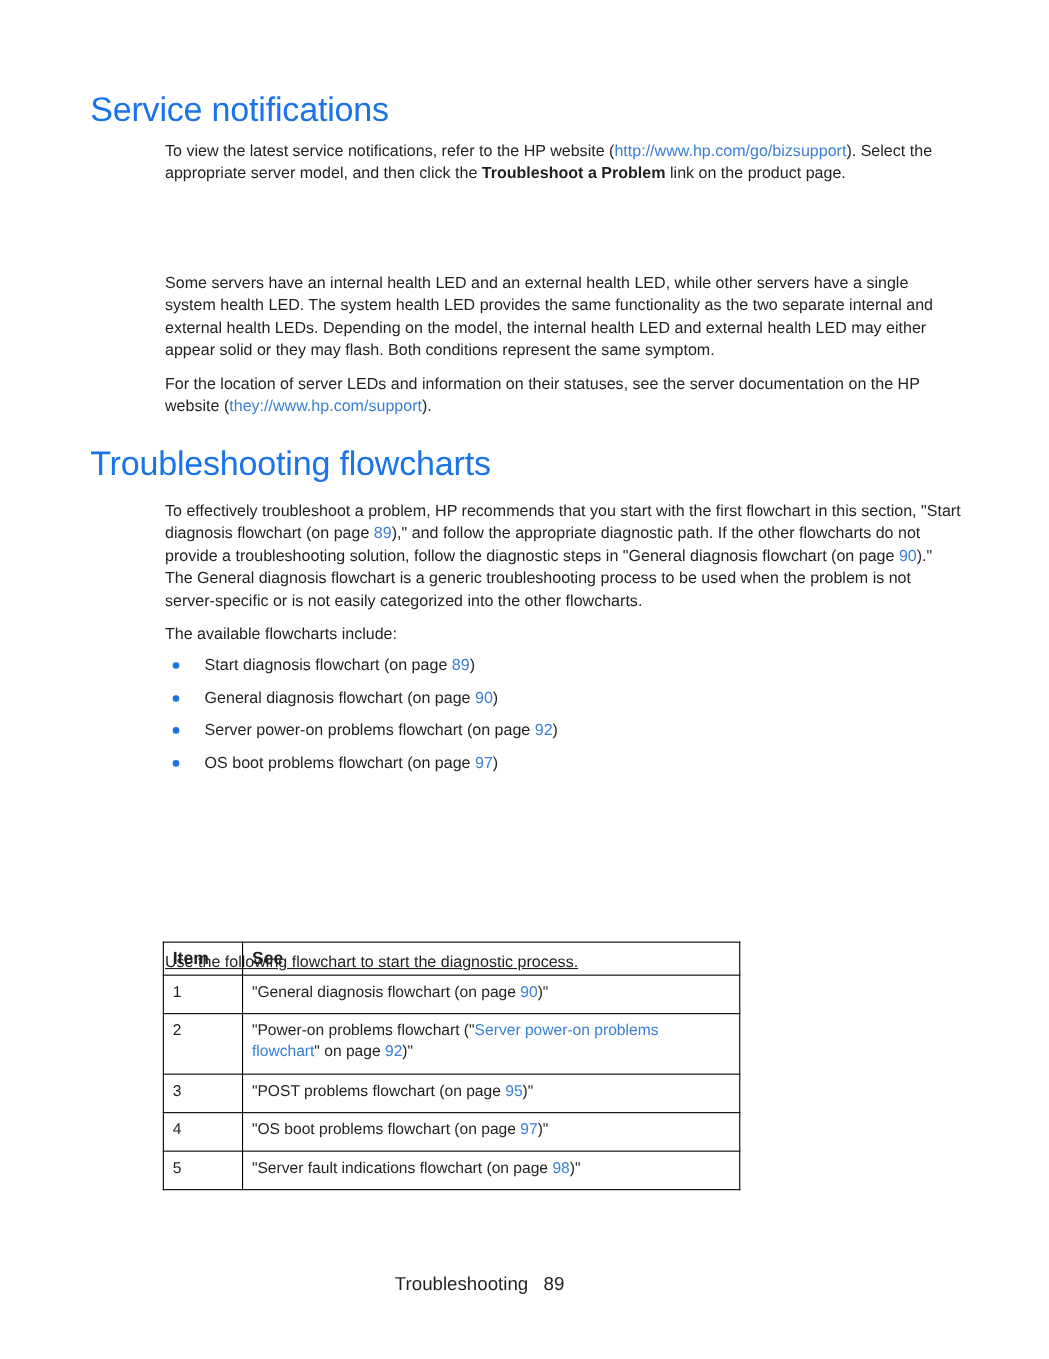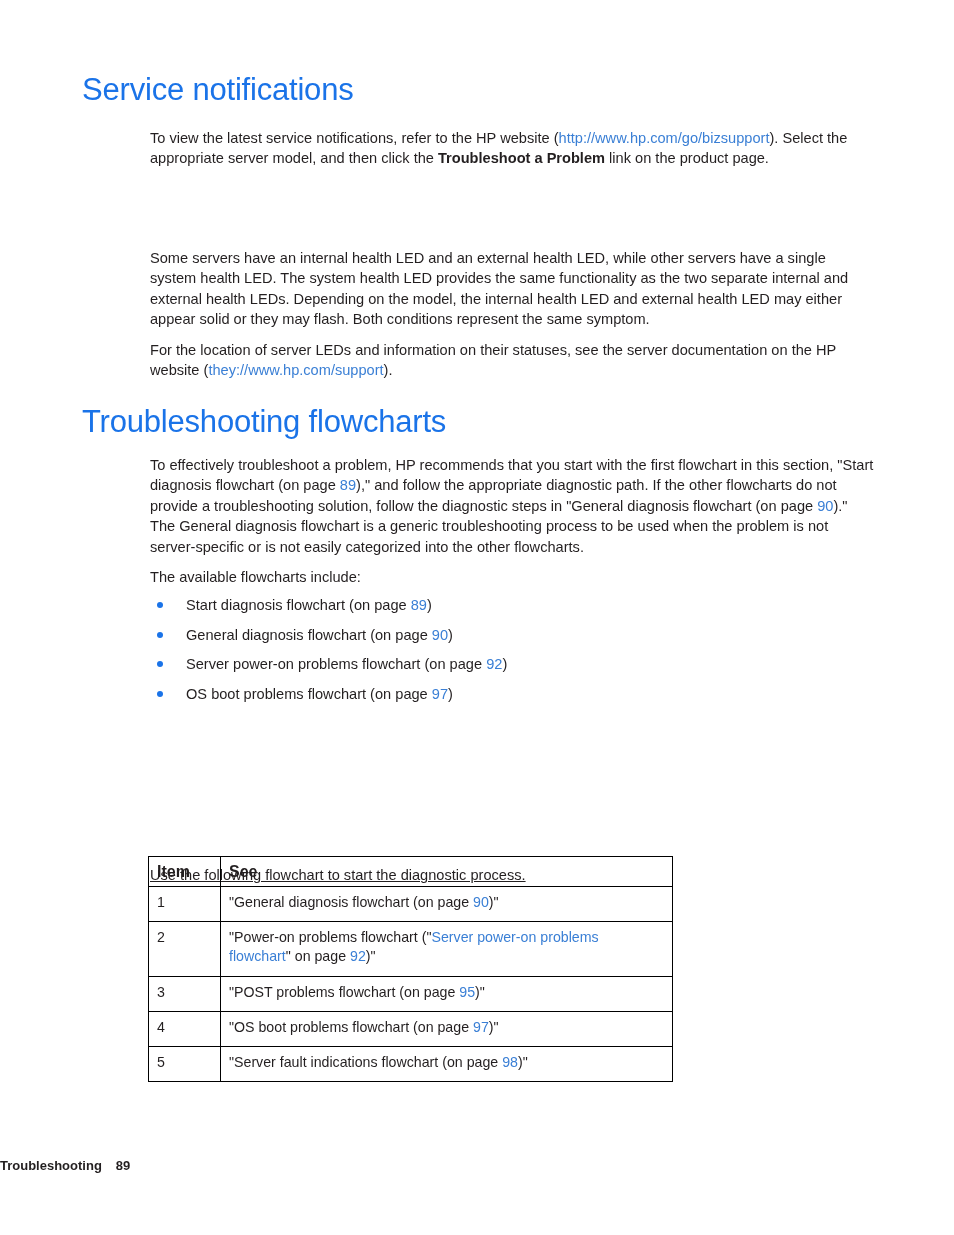--- a/index.html
+++ b/index.html
@@ -116,33 +116,32 @@
   table.tbl td.item { padding-top: 6px; }
   table.tbl td.see { padding-top: 6px; padding-bottom: 10px; }
   table.tbl tr.tall td { padding-bottom: 9px; }
 
   
   .footer {
     position: absolute;
     left: 0;
     top: 1158px;
     width: 872px;
-    text-align: left;
-    font-size: 13px;
-    color: #231f20;
-    font-weight: bold;
+    text-align: center;
+    font-size: 17px;
+    color: #231f20;
   }
   .footer .sep { display: inline-block; width: 14px; }
 </style>
 </head>
 <body>
 
 <div class="page">
 
-  <h1 class="h1" style="top:72px;">Service notifications</h1>
+  <h1 class="h1" style="top:82px;">Service notifications</h1>
 
   <p class="body" style="top:128px; width:722px;"><span>To view the latest service notifications, refer to the HP website (</span><span class="lnk">http://www.hp.com/go/bizsupport</span><span>). Select the appropriate server model, and then click the </span><b class="bold">Troubleshoot a Problem</b><span> link on the product page.</span></p>
 
 
   <p class="body" style="top:248px; width:722px;">Some servers have an internal health LED and an external health LED, while other servers have a single system health LED. The system health LED provides the same functionality as the two separate internal and external health LEDs. Depending on the model, the internal health LED and external health LED may either appear solid or they may flash. Both conditions represent the same symptom.</p>
 
   <p class="body" style="top:340px; width:722px;"><span>For the location of server LEDs and information on their statuses, see the server documentation on the HP website (</span><span class="lnk">they://www.hp.com/support</span><span>).</span></p>
 
   <h1 class="h1" style="top:404px;">Troubleshooting flowcharts</h1>
 

